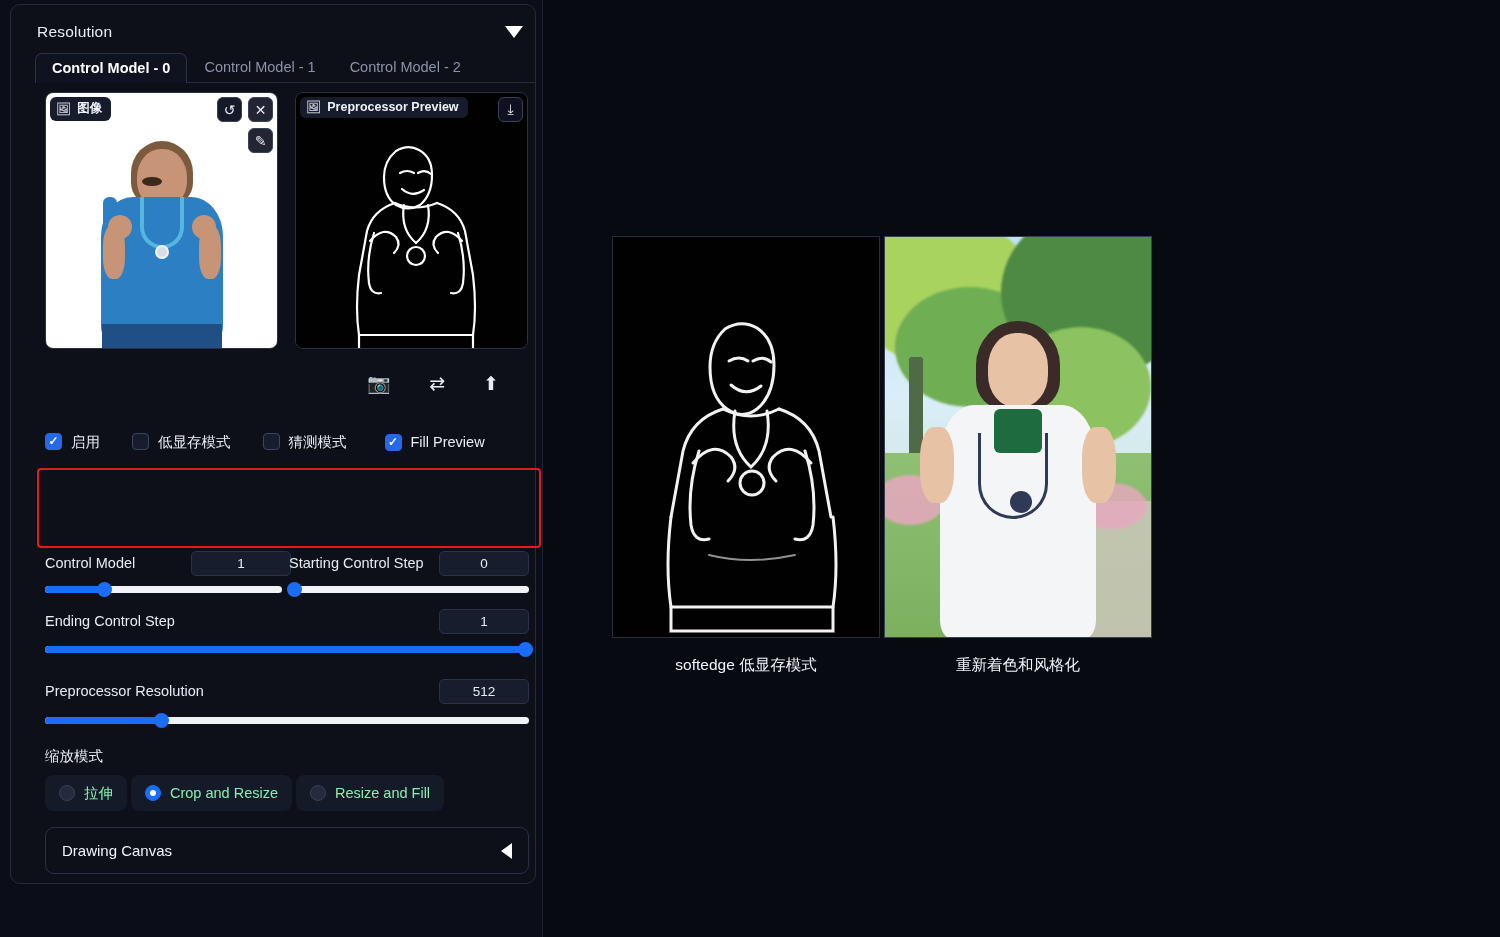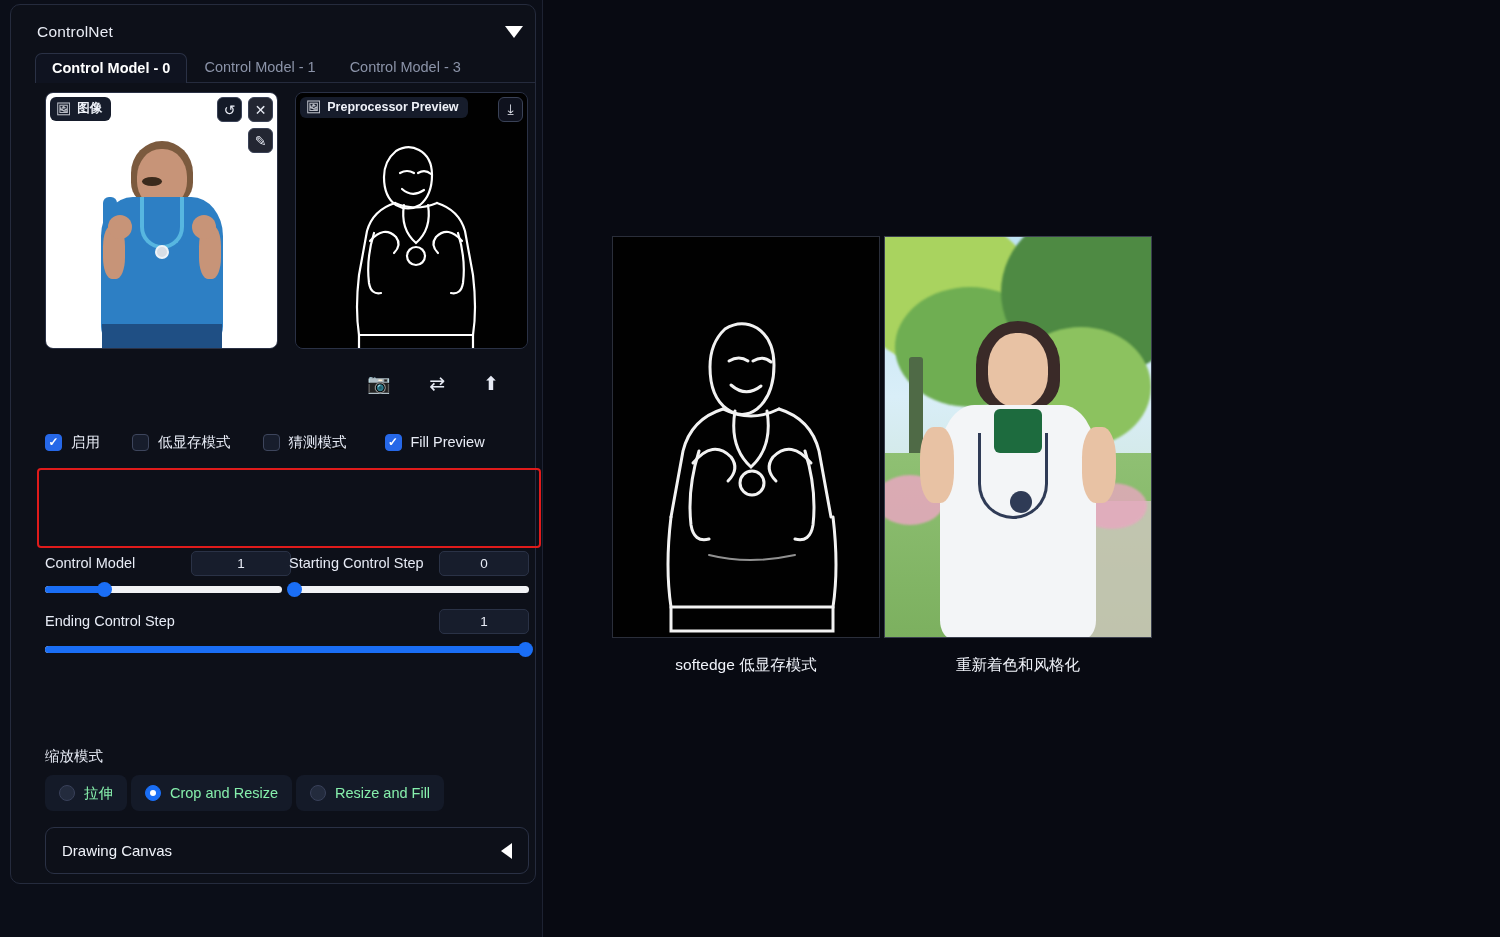--- a/index.html
+++ b/index.html
@@ -106,21 +106,21 @@
     display: flex; align-items: center; justify-content: flex-end; gap: 38px;
     padding-right: 36px;
   }
   .act-ico { color: #e7ebf5; font-size: 19px; cursor: pointer; line-height: 1; }
 
   
   .check-row {
     position: absolute; left: 34px; top: 424px; width: 490px; height: 26px;
     display: flex; align-items: center; gap: 10px;
   }
-  .chk-item { display: flex; align-items: center; gap: 9px; cursor: pointer; }
+  .chk-item { display: flex; gap: 9px; cursor: pointer; }
   .chk {
     width: 17px; height: 17px; border-radius: 4px;
     border: 1px solid #3d455c; background: #171d2c;
     display: flex; align-items: center; justify-content: center;
   }
   .chk.on { background: #2668e8; border-color: #2668e8; }
   .chk.on::after {
     content: "✓"; color: #fff; font-size: 12px; font-weight: bold; line-height: 1;
   }
   .chk-label { font-size: 14.5px; color: #e7ebf5; white-space: nowrap; }
@@ -230,28 +230,28 @@
   .doc-hair { position: absolute; background: #3a2a28; border-radius: 50% 50% 32% 32%; }
   .doc-scope { position: absolute; border: 3px solid #2f3b56; border-radius: 50%; }
 </style>
 </head>
 <body>
 
 <div class="left-panel">
   <div class="panel-card">
 
     <div class="panel-header">
-      <span class="panel-title">ControlNet</span>
+      <span class="panel-title">Resolution</span>
       <span class="collapse-tri"></span>
     </div>
 
     <div class="tabs">
       <div class="tab active">Control Model - 0</div>
       <div class="tab">Control Model - 1</div>
-      <div class="tab">Control Model - 3</div>
+      <div class="tab">Control Model - 2</div>
     </div>
 
     <div class="img-row">
 
       <div class="img-box left">
         <div class="img-canvas">
           <div class="photo-white"></div>
 
           <div class="nurse n-hair" style="width:62px;height:64px;top:48px;"></div>
           <div class="nurse n-head" style="width:50px;height:58px;top:56px;"></div>
@@ -357,20 +357,28 @@
 
       <div class="srow" style="height:68px;">
         <span class="s-label" style="left:0;top:10px;">Ending Control Step</span>
         <span class="s-val" style="left:394px;top:6px;width:90px;">1</span>
         <span class="track" style="left:0;top:43px;width:484px;">
           <span class="fill" style="width:100%"></span>
           <span class="knob" style="left:calc(100% - 11px)"></span>
         </span>
       </div>
 
+      <div class="srow" style="height:60px;">
+        <span class="s-label" style="left:0;top:12px;">Preprocessor Resolution</span>
+        <span class="s-val" style="left:394px;top:8px;width:90px;">512</span>
+        <span class="track" style="left:0;top:46px;width:484px;">
+          <span class="fill" style="width:24%"></span>
+          <span class="knob" style="left:calc(24% - 7px)"></span>
+        </span>
+      </div>
     </div>
 
     <div class="rm-title">缩放模式</div>
     <div class="rm-row">
       <div class="rm-opt">
         <span class="radio"></span>
         <span class="rm-lbl">拉伸</span>
       </div>
       <div class="rm-opt">
         <span class="radio on"></span>

